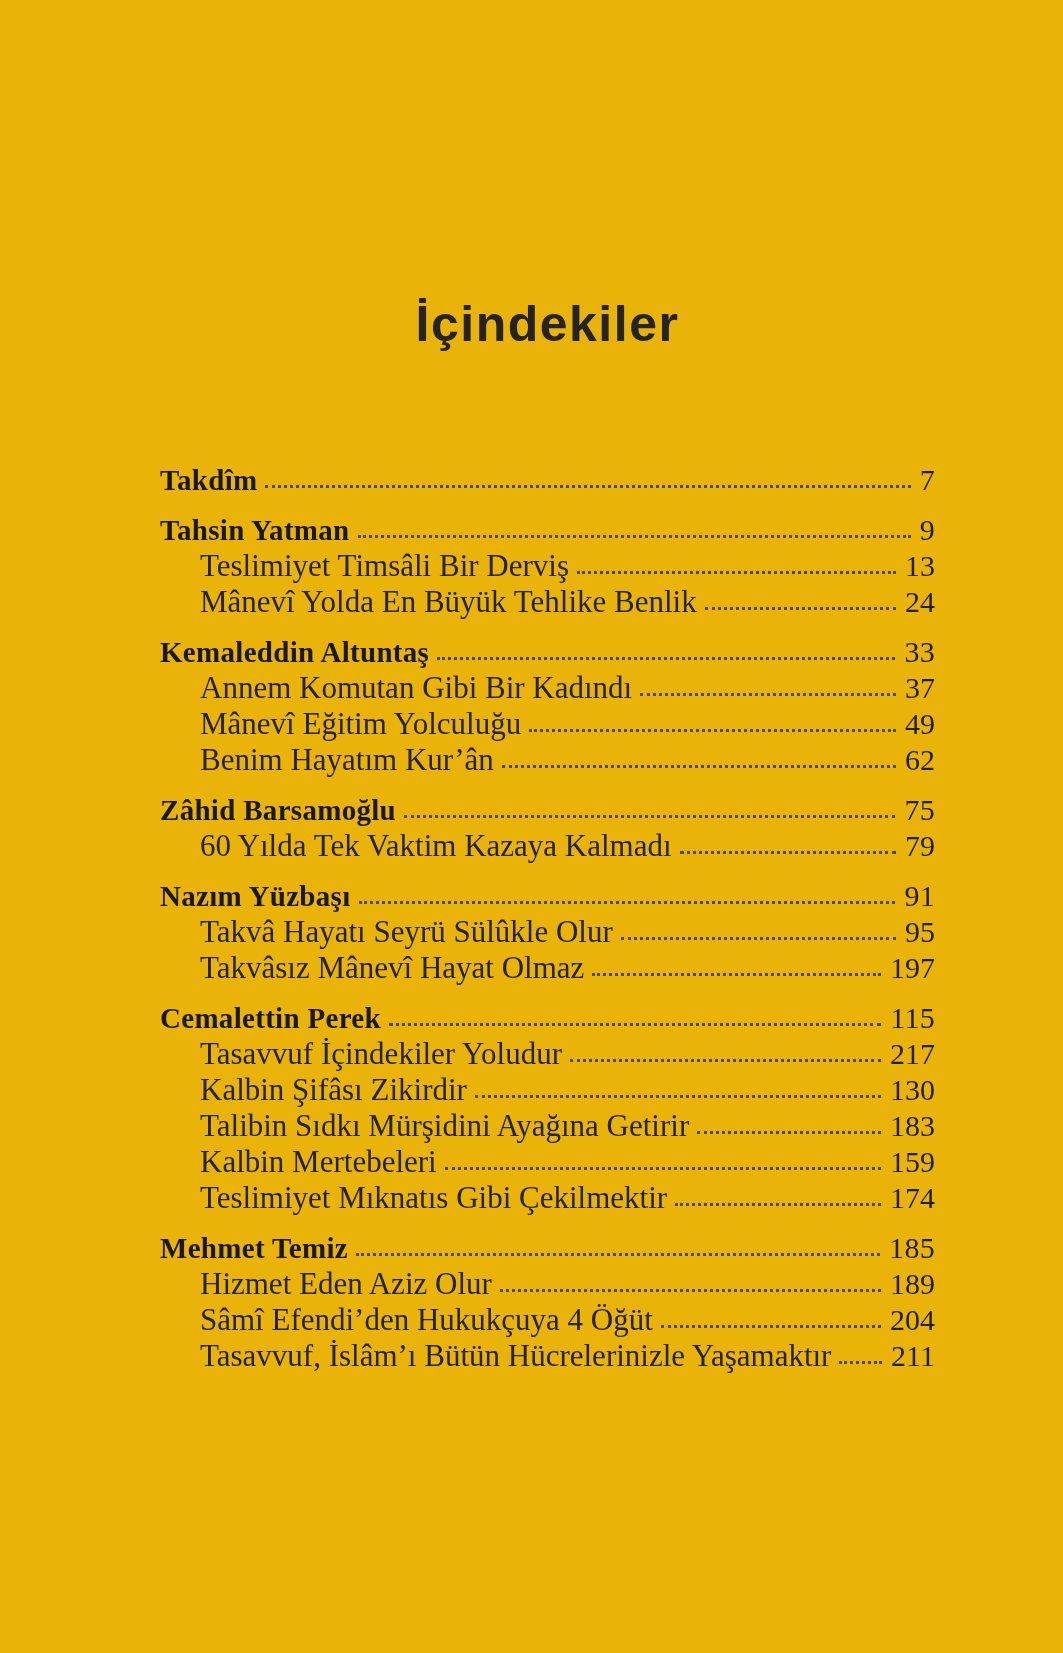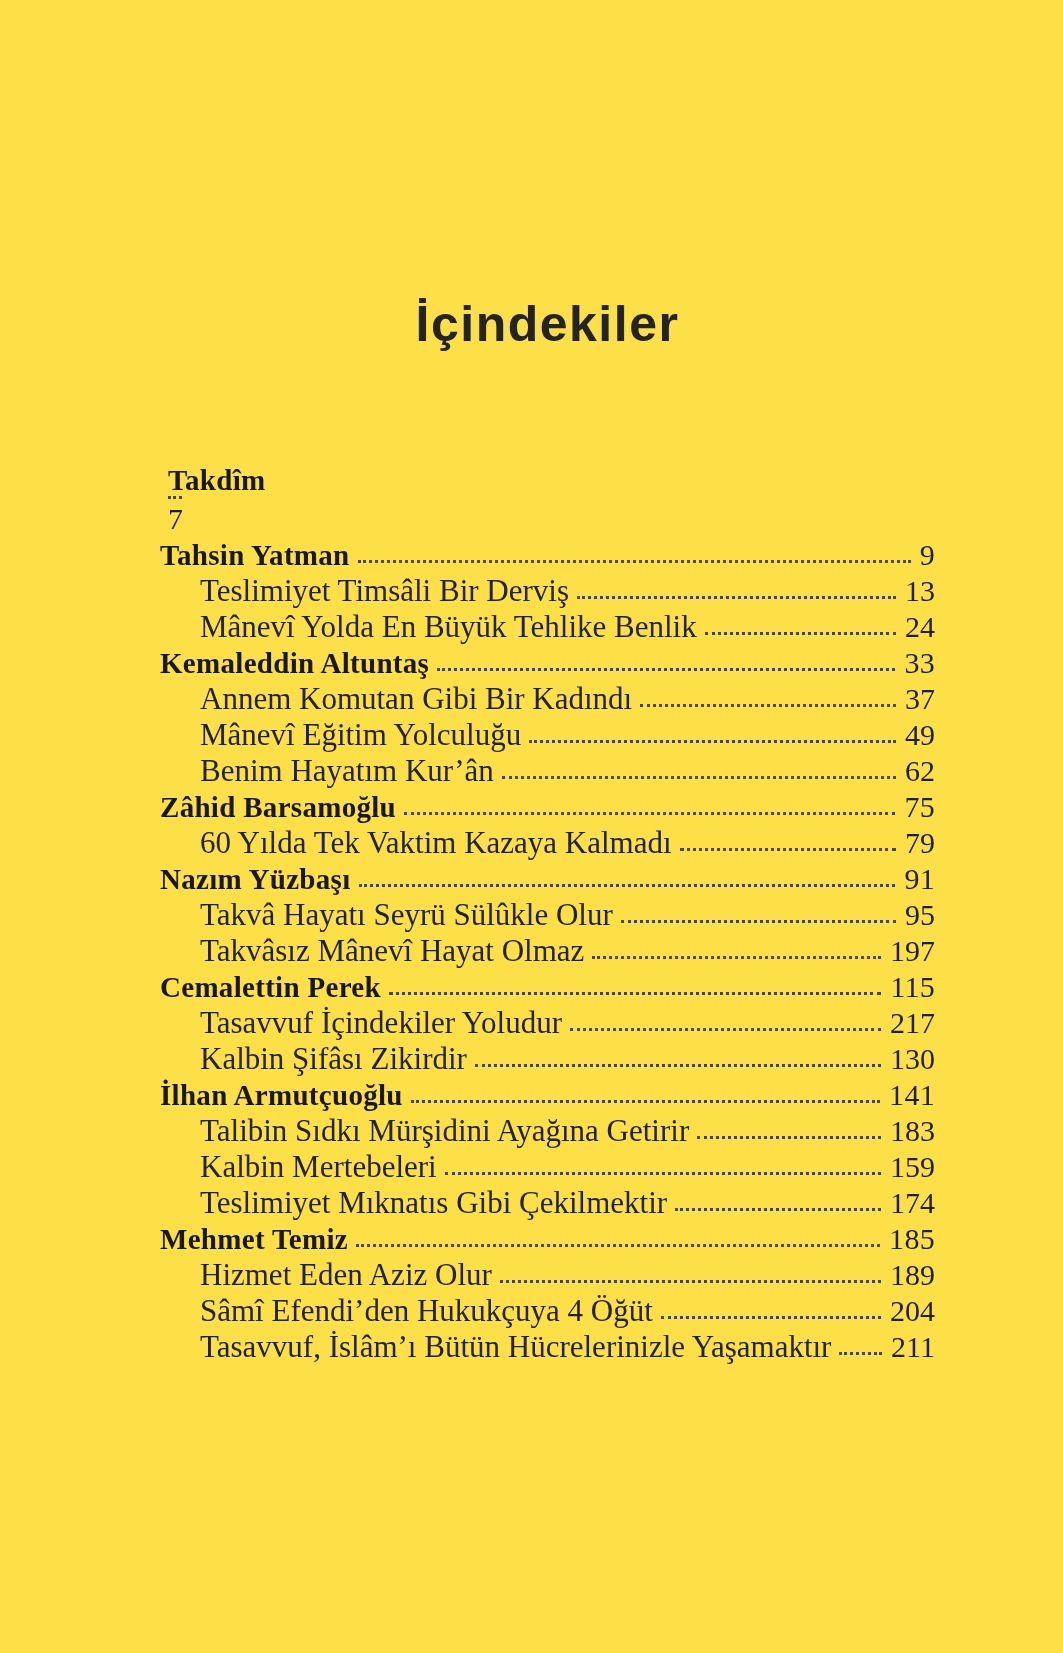--- a/index.html
+++ b/index.html
@@ -11,21 +11,21 @@
     height: 1653px;
     background: #ffffff;
     font-family: "Liberation Serif", serif;
     color: #1f1f1f;
     position: relative;
     overflow: hidden;
   }
   .sheet {
     position: absolute;
     inset: 0;
-    background: #fde047;
+    background: #eab308;
   }
   .page-title {
     position: absolute;
     top: 294px;
     left: 160px;
     width: 775px;
     margin: 0;
     text-align: center;
     font-family: "Liberation Sans", sans-serif;
     font-weight: 700;
@@ -40,28 +40,28 @@
     top: 462px;
     width: 775px;
   }
   .toc-row {
     display: flex;
     align-items: baseline;
     line-height: 36px;
     white-space: nowrap;
   }
   .toc-row--section {
+    margin-top: 14px;
     font-weight: 700;
     font-size: 29px;
     letter-spacing: 0.3px;
     color: #181818;
   }
   .toc-row--section:first-child {
     margin-top: 0;
-    flex-direction: column;
   }
   .toc-row--sub {
     font-weight: 400;
     font-size: 31px;
     padding-left: 40px;
     color: #232323;
   }
   .toc-label {
     flex: 0 0 auto;
   }
@@ -161,25 +161,20 @@
       <div class="toc-row toc-row--sub">
         <span class="toc-label">Tasavvuf İçindekiler Yoludur</span>
         <span class="toc-leader"></span>
         <span class="toc-page">217</span>
       </div>
       <div class="toc-row toc-row--sub">
         <span class="toc-label">Kalbin Şifâsı Zikirdir</span>
         <span class="toc-leader"></span>
         <span class="toc-page">130</span>
       </div>
-      <div class="toc-row toc-row--section">
-        <span class="toc-label">İlhan Armutçuoğlu</span>
-        <span class="toc-leader"></span>
-        <span class="toc-page">141</span>
-      </div>
       <div class="toc-row toc-row--sub">
         <span class="toc-label">Talibin Sıdkı Mürşidini Ayağına Getirir</span>
         <span class="toc-leader"></span>
         <span class="toc-page">183</span>
       </div>
       <div class="toc-row toc-row--sub">
         <span class="toc-label">Kalbin Mertebeleri</span>
         <span class="toc-leader"></span>
         <span class="toc-page">159</span>
       </div>

